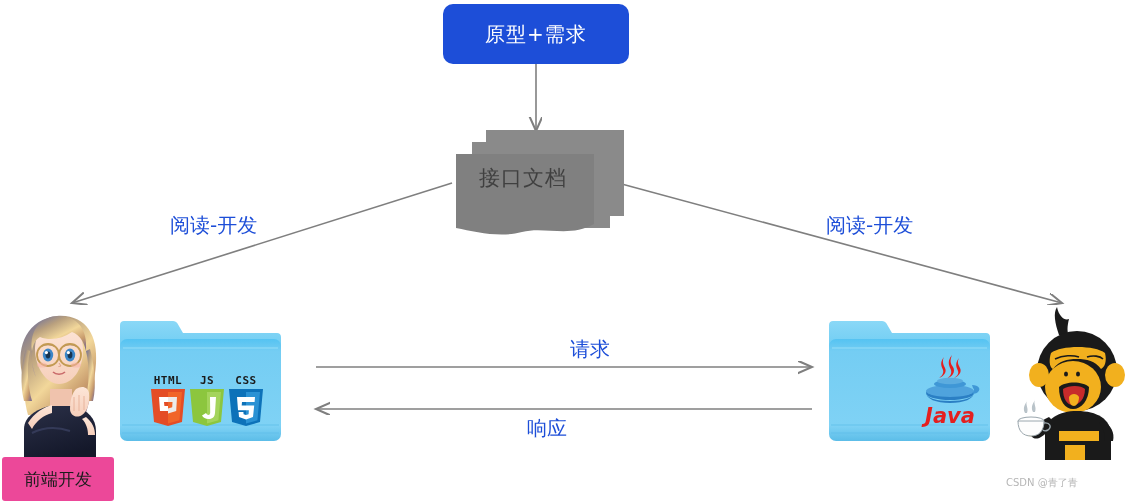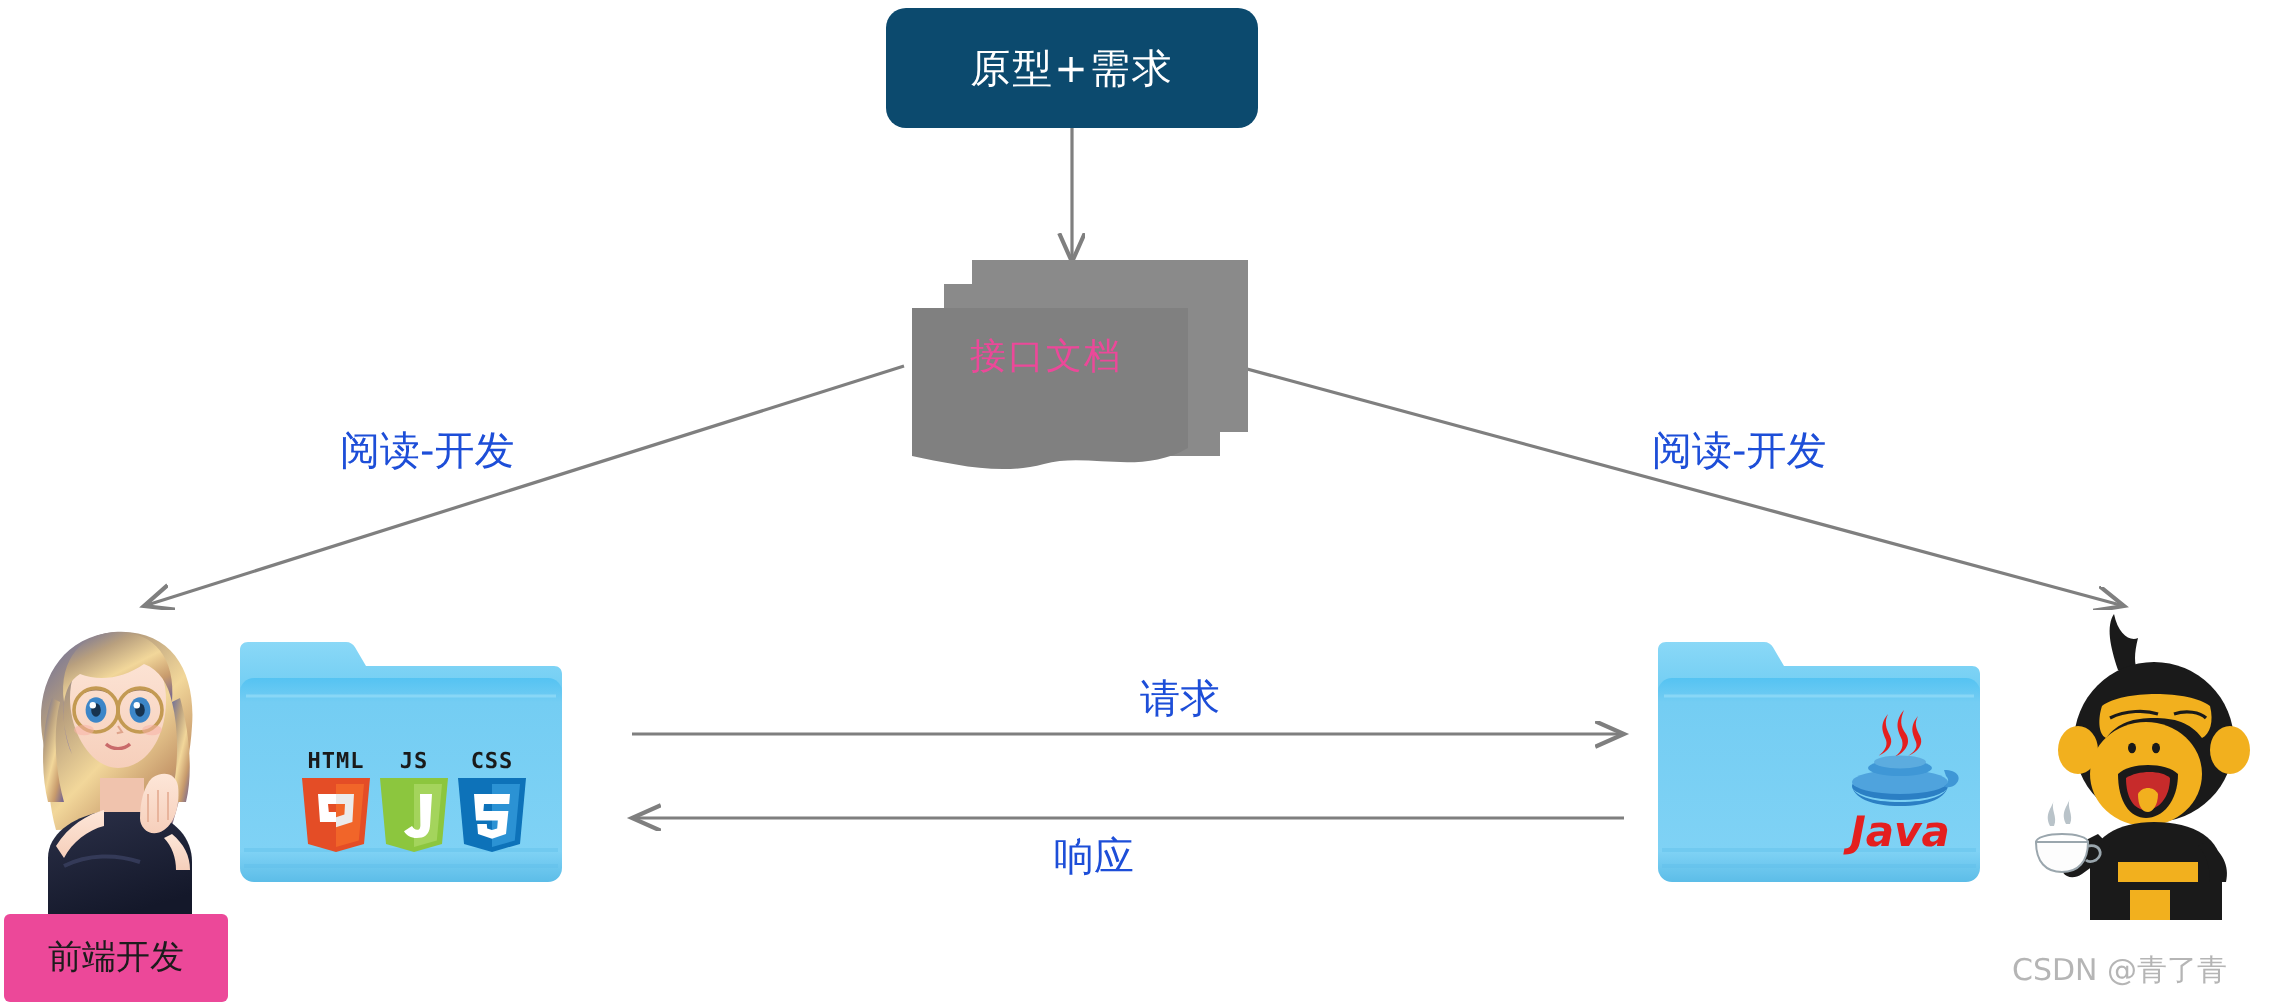--- a/index.html
+++ b/index.html
@@ -12,39 +12,39 @@
     width:1135px;
     height:503px;
     background:#ffffff;
     overflow:hidden;
   }
   .abs{position:absolute;}
 
   
   .proto-box{
     left:443px; top:4px; width:186px; height:60px;
-    background:#0c4a6e;
+    background:#1d4ed8;
     border-radius:10px;
     display:flex; align-items:center; justify-content:center;
   }
   .proto-box .txt{
     color:#ffffff;
     font-size:20px;
     letter-spacing:1px;
     line-height:1;
     white-space:nowrap;
   }
 
   
   .doc-stack{left:452px; top:128px; width:180px; height:112px;}
   .doc-label{
     position:absolute;
     left:0; top:0; width:142px; height:100px;
     display:flex; align-items:center; justify-content:center;
-    color:#ec4899; font-size:18px; letter-spacing:1px;
+    color:#404040; font-size:21px; letter-spacing:1px;
     white-space:nowrap;
     pointer-events:none;
     z-index:5;
     text-align:right;
   }
 
   
   .connectors{left:0; top:0; width:1135px; height:503px; pointer-events:none;}
 
   
@@ -75,21 +75,21 @@
     border-radius:3px;
     display:flex; align-items:center; justify-content:center;
   }
   .person .name-plate .txt{
     font-size:17px; color:#1c1c1c; white-space:nowrap; line-height:1;
   }
 
   
   .watermark{
     left:1006px; top:478px;
-    font-size:15px;
+    font-size:10px;
     color:rgba(120,120,120,.55);
     white-space:nowrap;
     line-height:1;
   }
 </style>
 </head>
 <body>
 
 <div id="stage">
 

